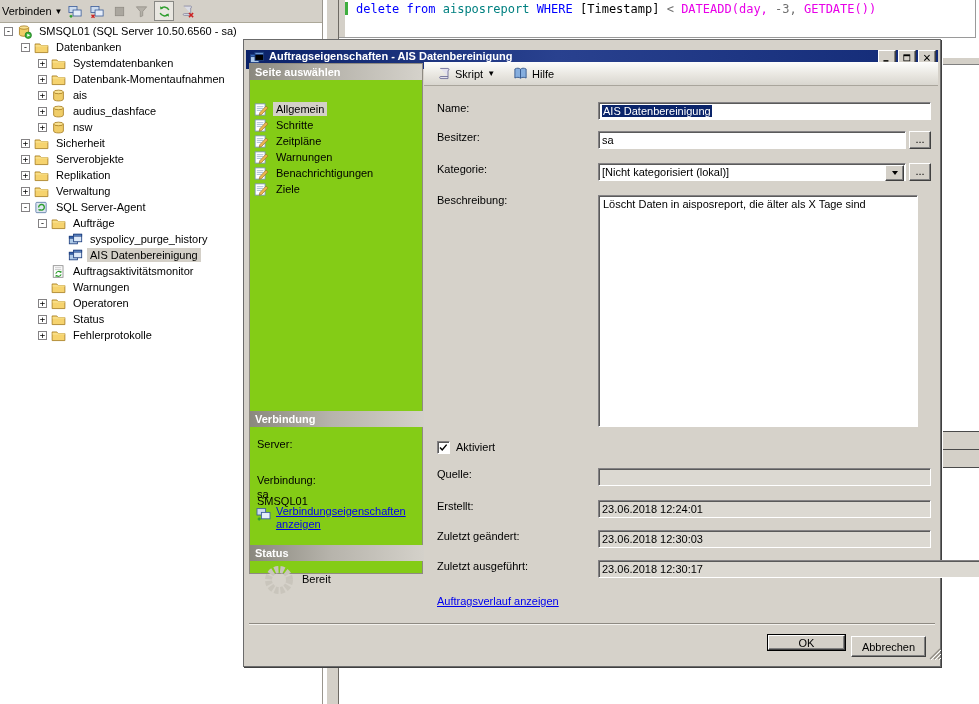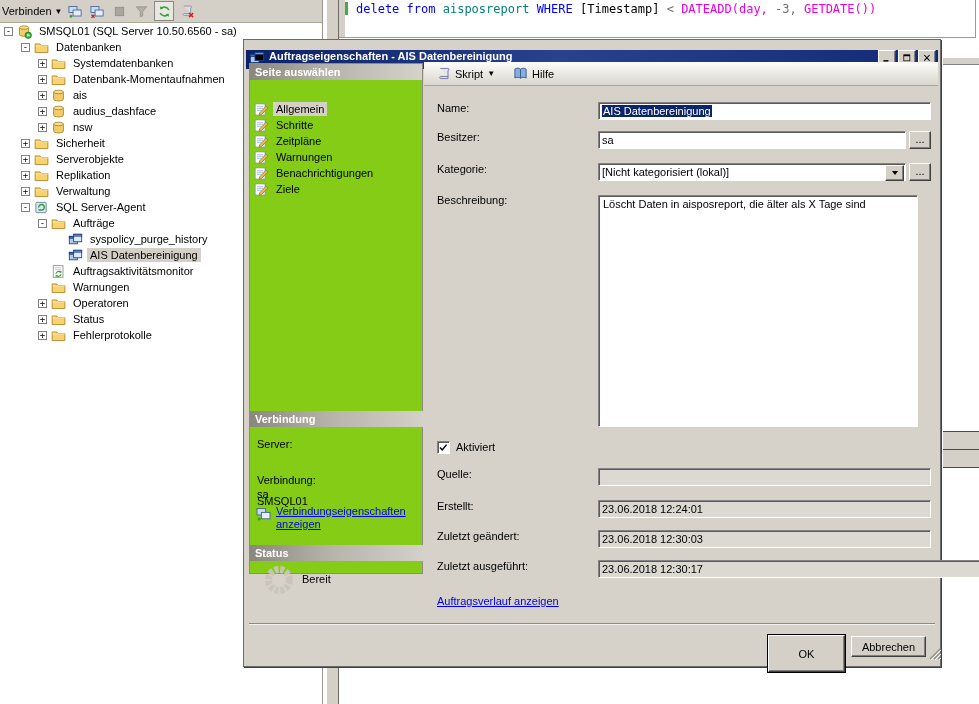--- a/index.html
+++ b/index.html
@@ -500,21 +500,21 @@
         <div class="flabel" style="top:444px;">Zuletzt geändert:</div>
         <div class="tfield dfield" style="top:444px;width:333px;">23.06.2018 12:30:03</div>
 
         <div class="flabel" style="top:474px;">Zuletzt ausgeführt:</div>
         <div class="tfield dfield" style="top:474px;width:401px;">23.06.2018 12:30:17</div>
 
         <div class="flabel link" style="top:509px;">Auftragsverlauf anzeigen</div>
       </div>
 
       <div class="abs" id="btn-strip"></div>
-      <div class="btn95 default" style="left:522px;top:593px;width:77px;height:37px;">OK</div>
+      <div class="btn95 default" style="left:522px;top:593px;width:77px;height:15px;">OK</div>
       <div class="btn95" style="left:605px;top:594px;width:75px;height:21px;">Abbrechen</div>
       <span class="abs" id="grip">
         <svg viewBox="0 0 12 12" width="12" height="12">
             <path d="M11 1L1 11M11 5L5 11M11 9L9 11" stroke="#8e8a82" stroke-width="1.2" fill="none"></path>
             <path d="M12 2L2 12M12 6L6 12M12 10L10 12" stroke="#fff" stroke-width="1" fill="none"></path>
           </svg>
       </span>
 
     </div>
   </div>

